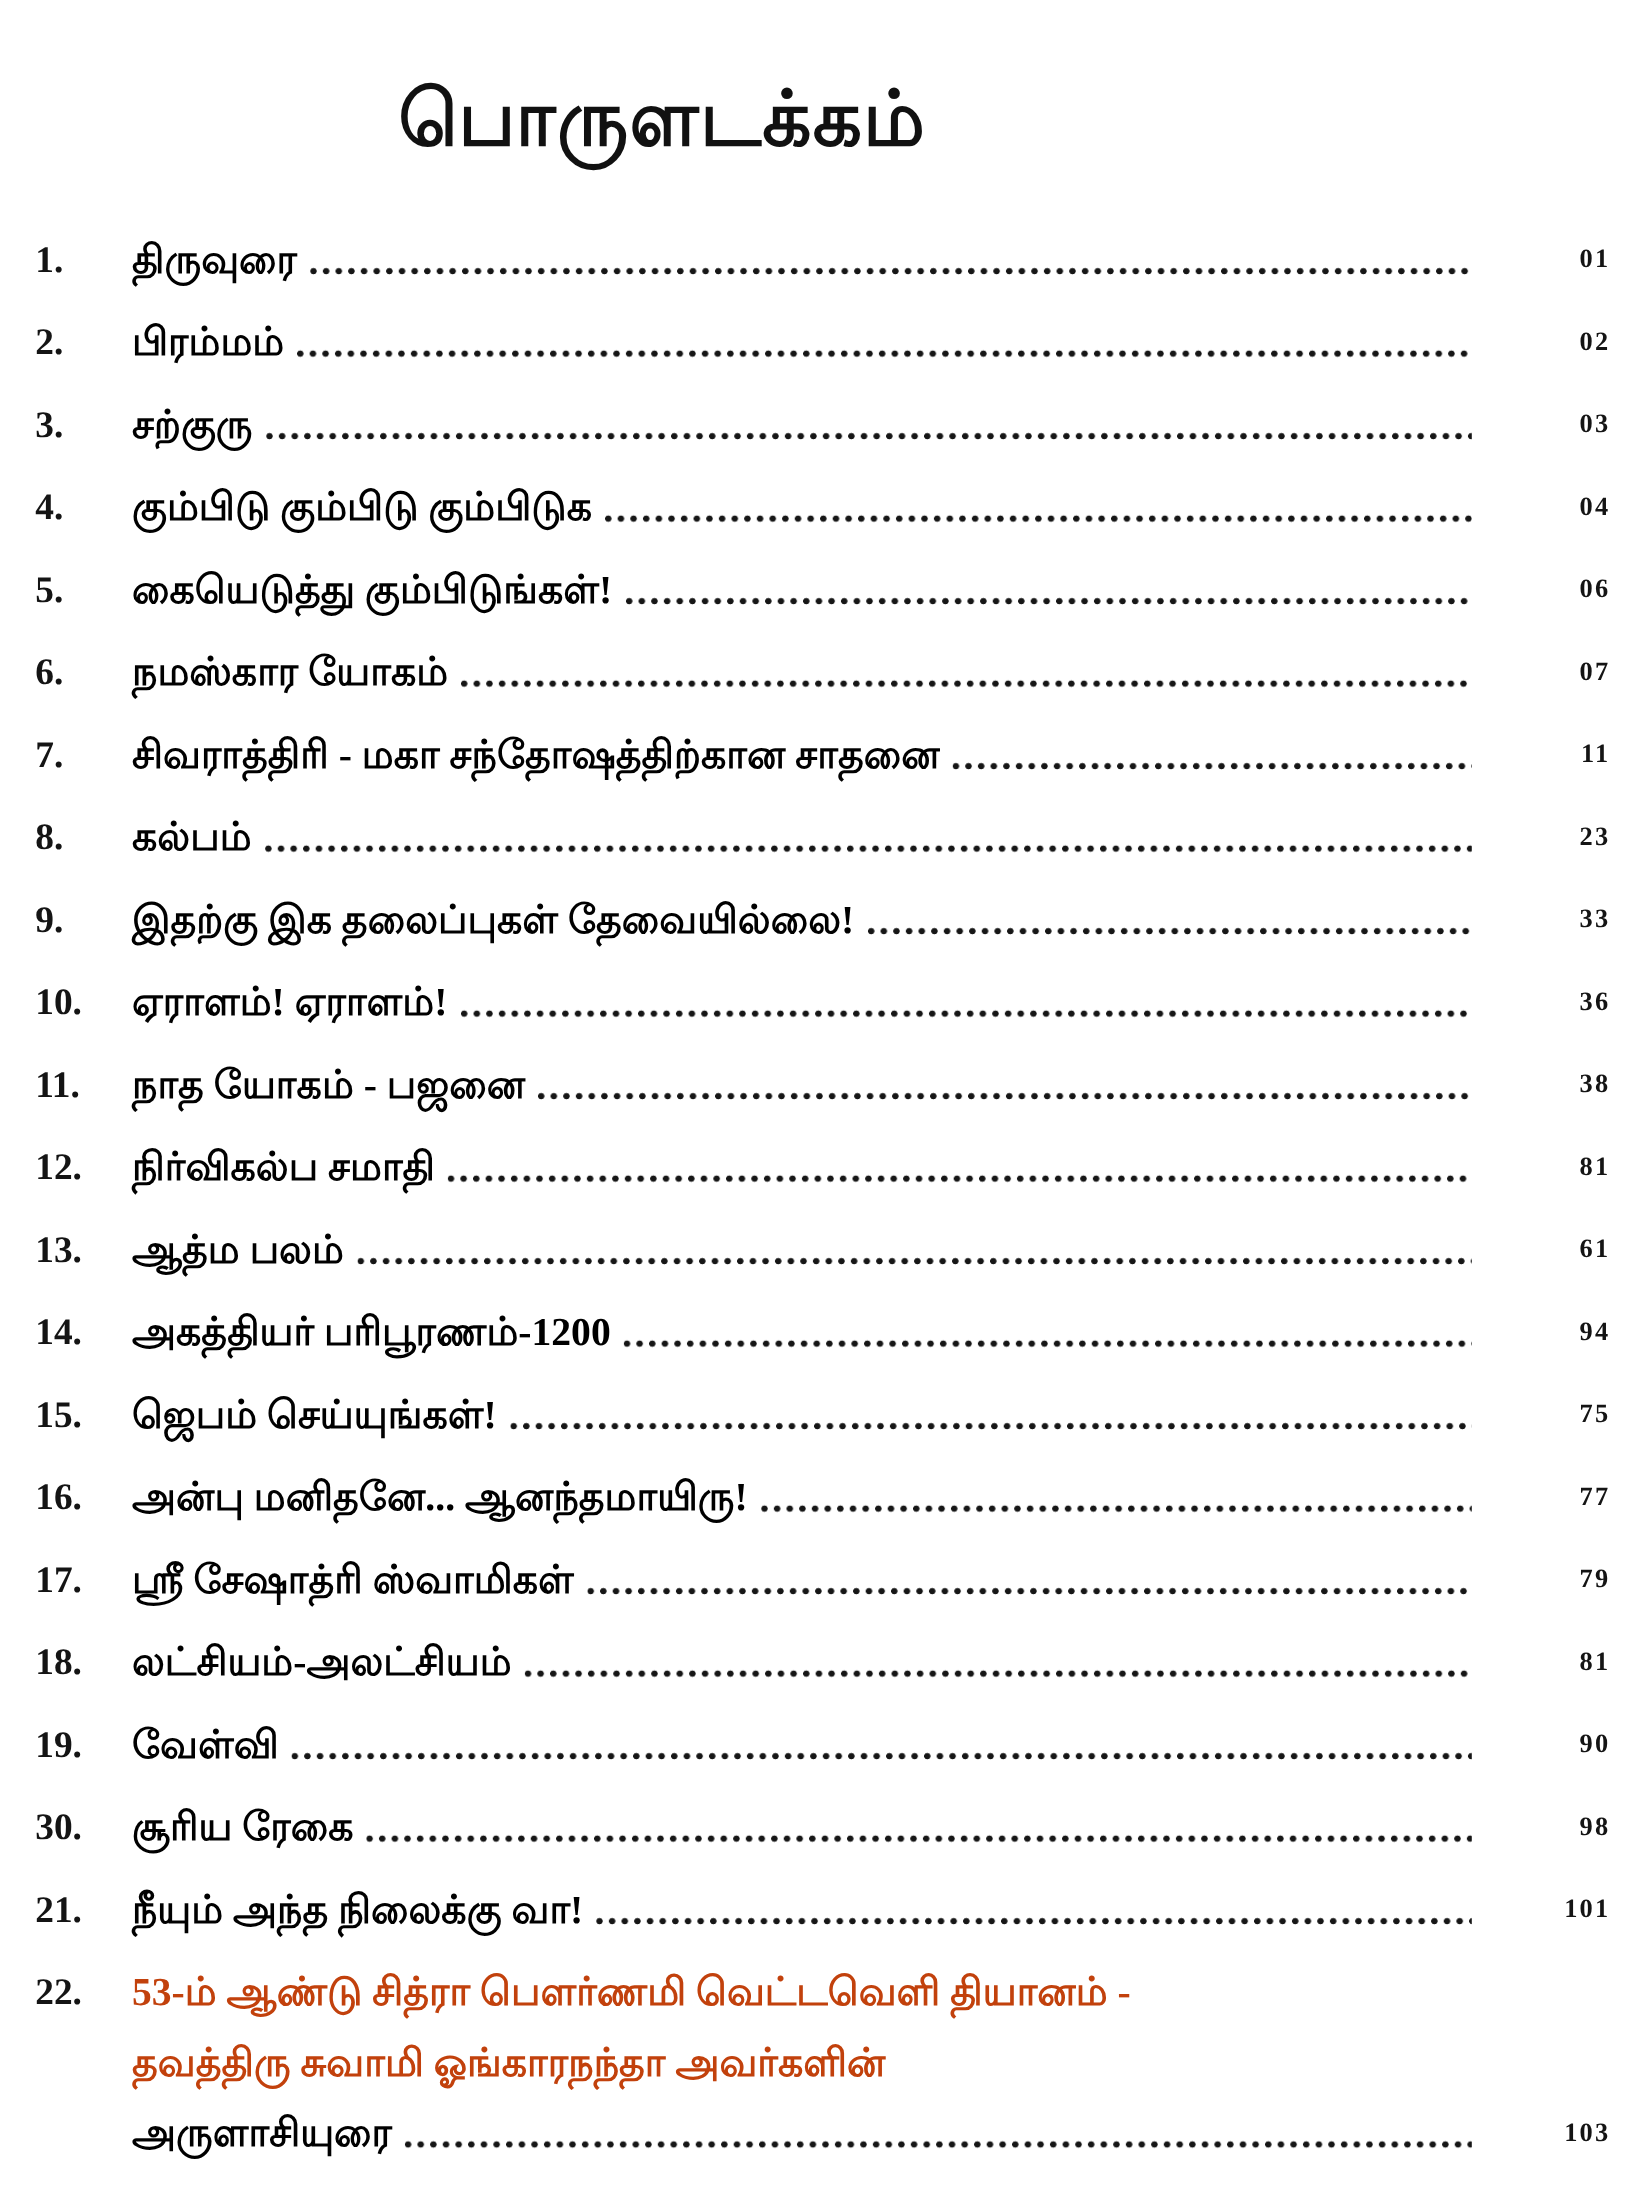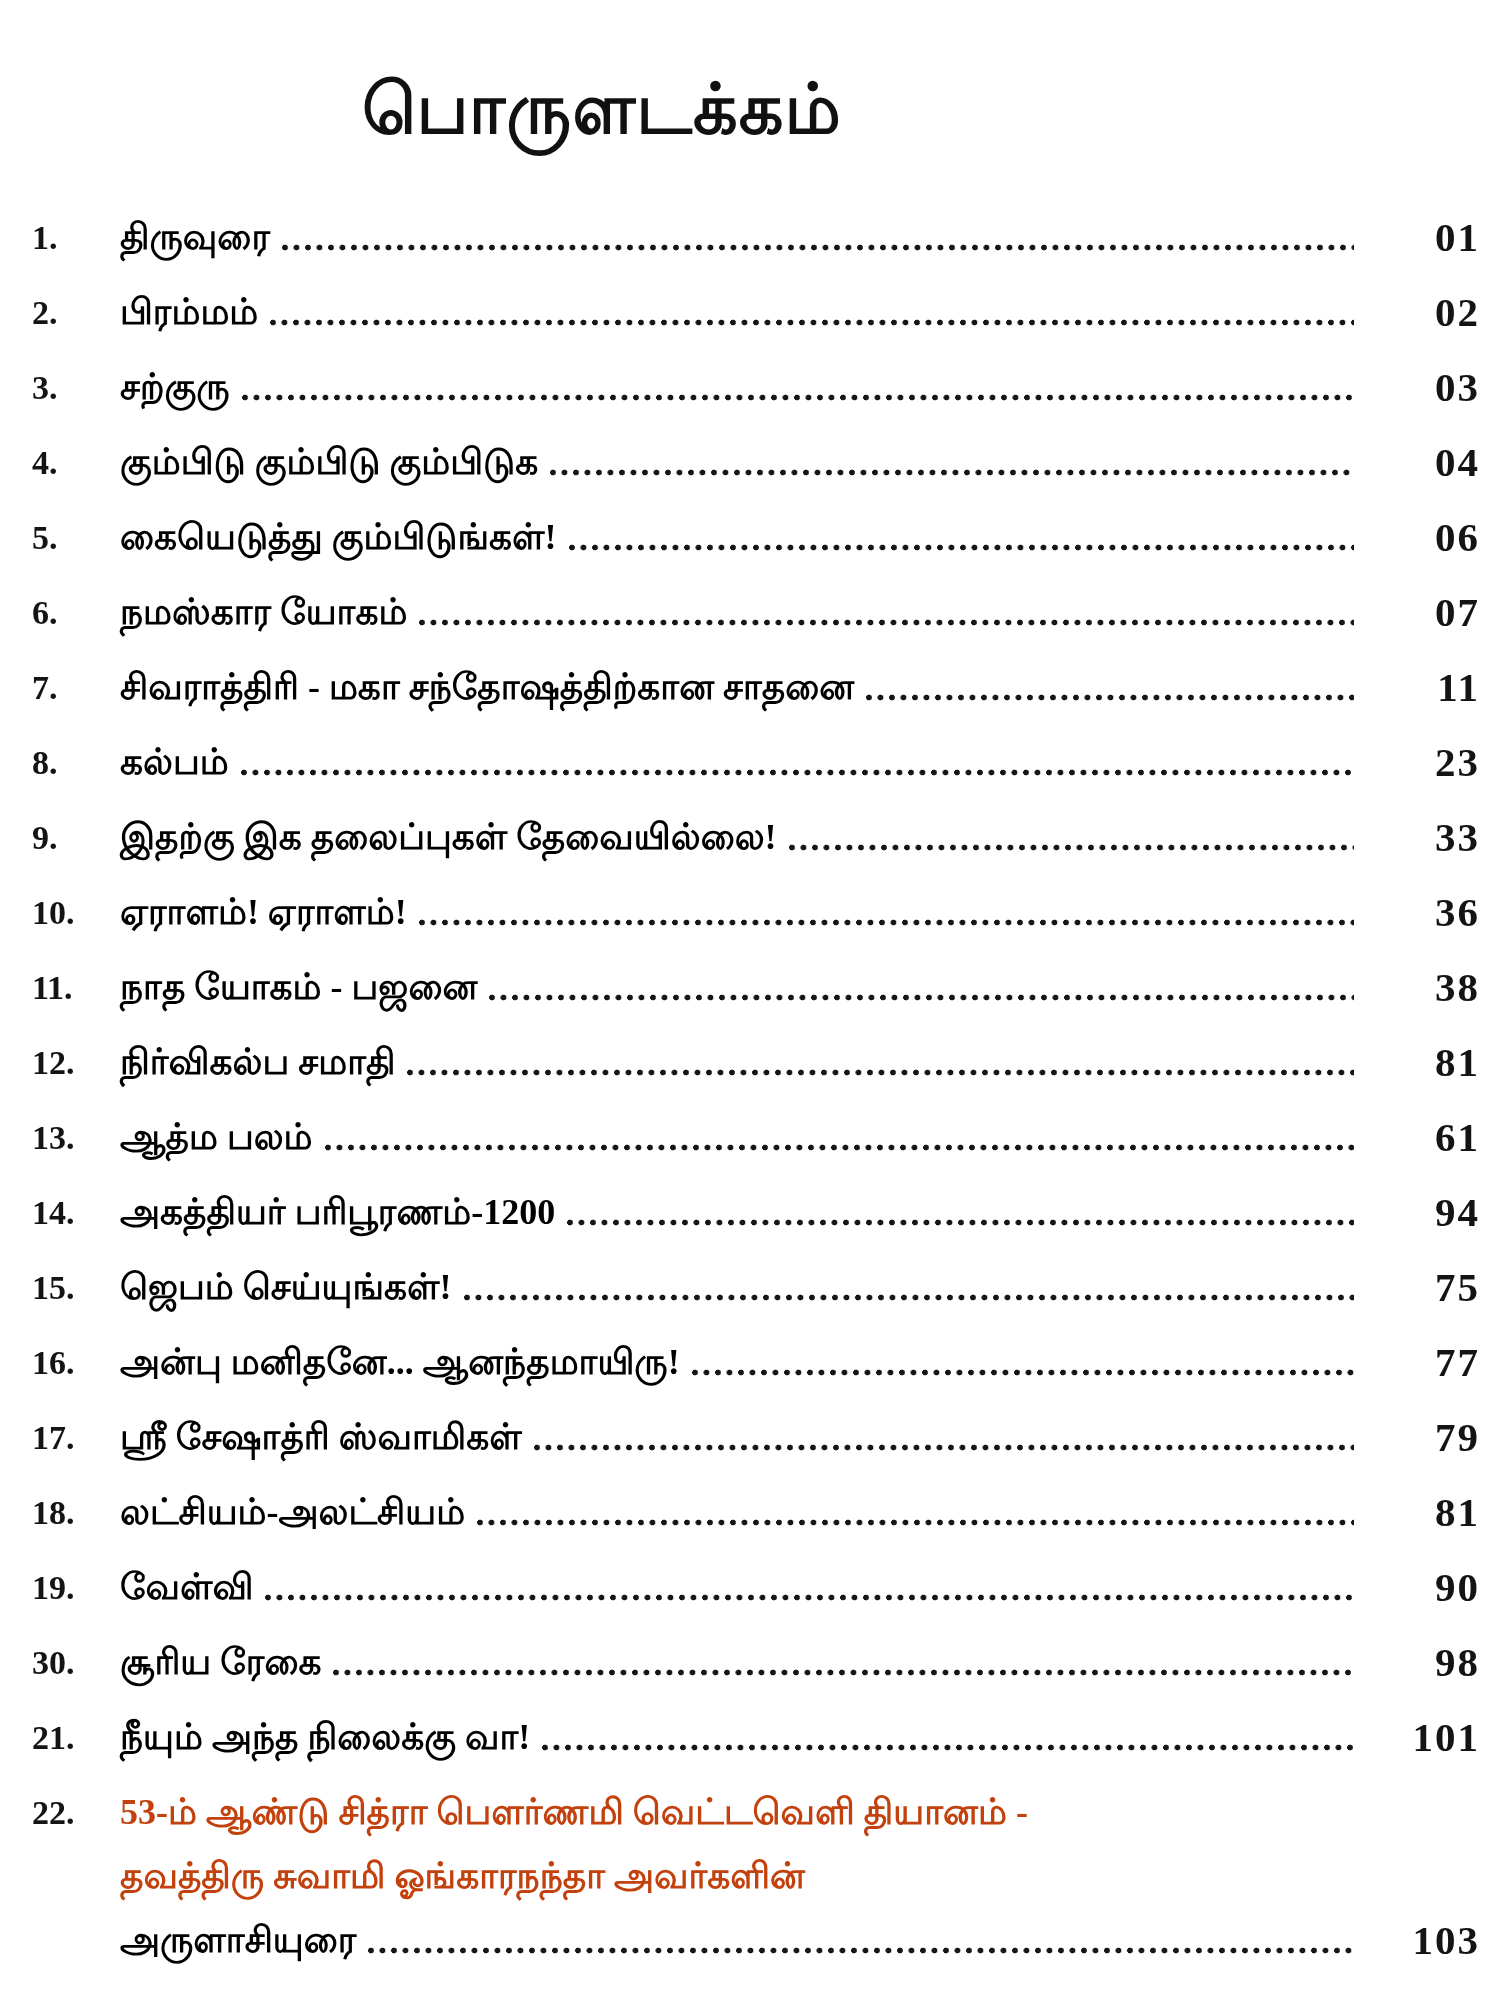--- a/index.html
+++ b/index.html
@@ -11,21 +11,21 @@
     height: 2000px;
     background: #ffffff;
     color: #141414;
     font-family: "Liberation Serif", "DejaVu Serif", serif;
     overflow: hidden;
   }
   .page {
     box-sizing: border-box;
     width: 1500px;
     height: 2000px;
-    padding: 70px 20px 20px 32px;
+    padding: 70px 36px 20px 32px;
   }
   .title-wrap {
     width: 1140px;
     text-align: center;
     margin-bottom: 58px;
   }
   .page-title {
     font-size: 70px;
     font-weight: bold;
     letter-spacing: 1px;
@@ -75,21 +75,21 @@
     height: 7px;
     margin: 0 8px 7px 12px;
     background-image: radial-gradient(circle at 3px 3.5px, #161616 2.6px, rgba(0,0,0,0) 3.2px);
     background-size: 11.5px 7px;
     background-repeat: repeat-x;
     background-position: 0 0;
   }
   .page-num {
     flex: 0 0 118px;
     text-align: right;
-    font-size: 41px;
+    font-size: 24px;
     font-weight: 600;
     font-family: "Liberation Serif", "DejaVu Serif", serif;
     letter-spacing: 2px;
     white-space: nowrap;
   }
 </style>
 </head>
 <body>
 
 <div class="page">

